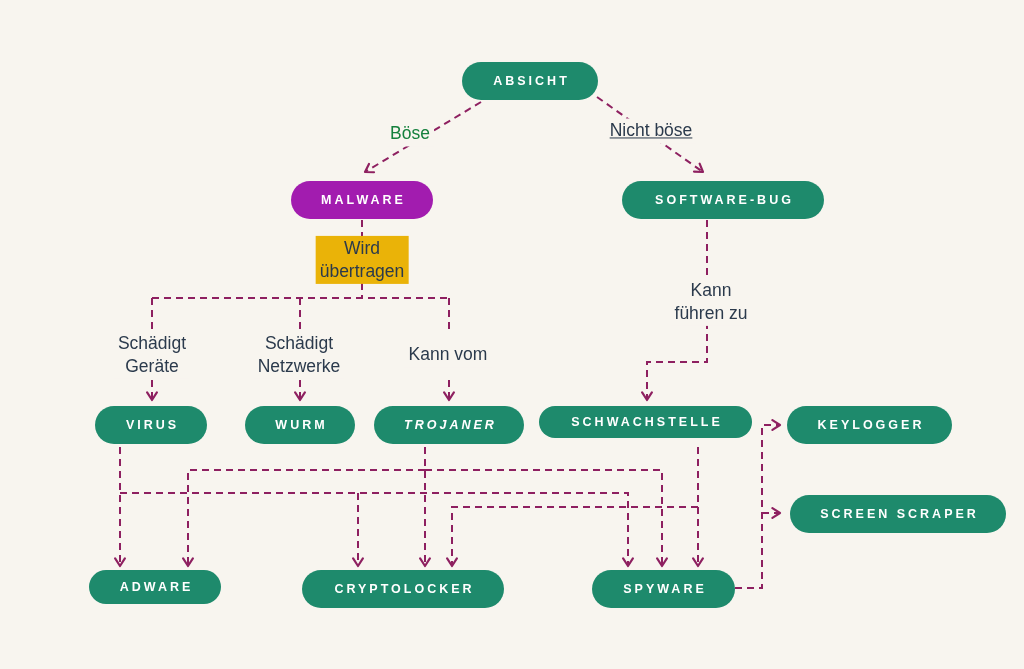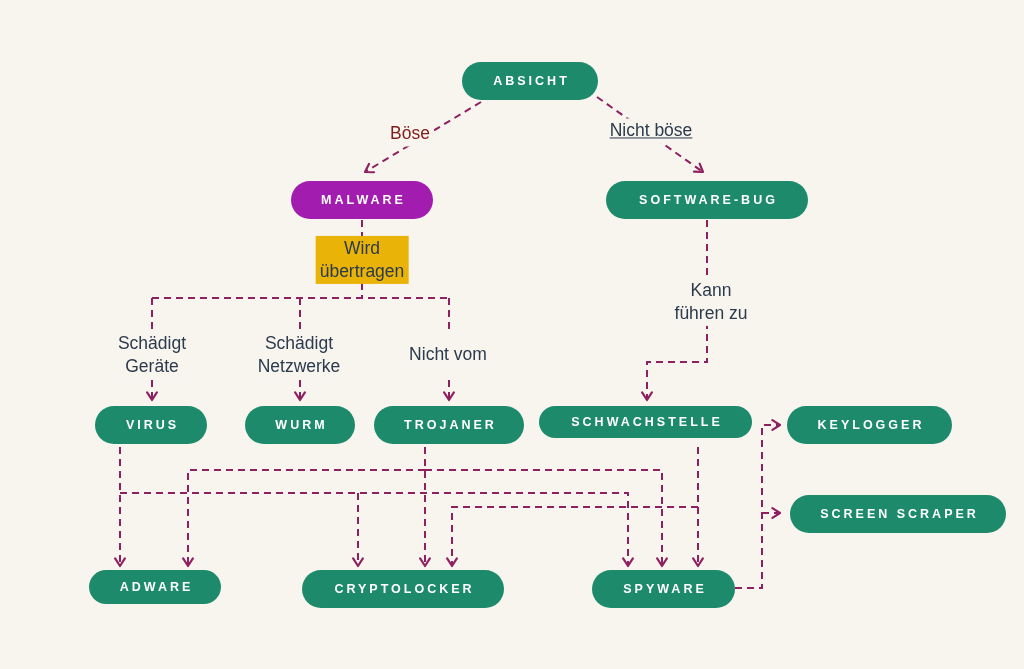--- a/index.html
+++ b/index.html
@@ -87,30 +87,30 @@
         <path d="M727,513 L745,513" class="edge" stroke="#8e2060" marker-end="url(#arrowhead)"></path>
       </g>
   </svg>
   <div id="nodes-layer">
       <div class="node" style="left: 427px; top: 62px; width: 136px; height: 38px; background: rgb(30, 138, 108);">
         <span class="node-label" style="color: rgb(255, 255, 255);">ABSICHT</span>
       </div>
       <div class="node" style="left: 256px; top: 181px; width: 142px; height: 38px; background: #a21caf;">
         <span class="node-label" style="color: rgb(255, 255, 255);">MALWARE</span>
       </div>
-      <div class="node" style="left: 571px; top: 181px; width: 202px; height: 38px; background: rgb(30, 138, 108);">
+      <div class="node" style="left: 587px; top: 181px; width: 202px; height: 38px; background: rgb(30, 138, 108);">
         <span class="node-label" style="color: rgb(255, 255, 255);">SOFTWARE-BUG</span>
       </div>
       <div class="node" style="left: 60px; top: 406px; width: 112px; height: 38px; background: rgb(30, 138, 108);">
         <span class="node-label" style="color: rgb(255, 255, 255);">VIRUS</span>
       </div>
       <div class="node" style="left: 210px; top: 406px; width: 110px; height: 38px; background: rgb(30, 138, 108);">
         <span class="node-label" style="color: rgb(255, 255, 255);">WURM</span>
       </div>
-      <div class="node" style="left: 339px; top: 406px; width: 150px; height: 38px; background: rgb(30, 138, 108);">
+      <div class="node" style="left: 339px; top: 406px; width: 150px; height: 38px; background: rgb(30, 138, 108); font-style: italic;">
         <span class="node-label" style="color: rgb(255, 255, 255);">TROJANER</span>
       </div>
       <div class="node" style="left: 504px; top: 406px; width: 213px; height: 32px; background: rgb(30, 138, 108); align-items: center;">
         <span class="node-label" style="color: rgb(255, 255, 255);">SCHWACHSTELLE</span>
       </div>
       <div class="node" style="left: 752px; top: 406px; width: 165px; height: 38px; background: rgb(30, 138, 108);">
         <span class="node-label" style="color: rgb(255, 255, 255);">KEYLOGGER</span>
       </div>
       <div class="node" style="left: 755px; top: 495px; width: 216px; height: 38px; background: rgb(30, 138, 108);">
         <span class="node-label" style="color: rgb(255, 255, 255);">SCREEN SCRAPER</span>
@@ -119,21 +119,21 @@
         <span class="node-label" style="color: rgb(255, 255, 255);">ADWARE</span>
       </div>
       <div class="node" style="left: 267px; top: 570px; width: 202px; height: 38px; background: rgb(30, 138, 108);">
         <span class="node-label" style="color: rgb(255, 255, 255);">CRYPTOLOCKER</span>
       </div>
       <div class="node" style="left: 557px; top: 570px; width: 143px; height: 38px; background: rgb(30, 138, 108);">
         <span class="node-label" style="color: rgb(255, 255, 255);">SPYWARE</span>
       </div>
     </div>
   <div id="labels-layer">
-      <div class="edge-label" style="left: 375px; top: 134px; color: #7f1d1d; background: rgb(248, 245, 239);">
+      <div class="edge-label" style="left: 375px; top: 134px; color: #15803d; background: rgb(248, 245, 239);">
         <div>Böse</div>
       </div>
       <div class="edge-label" style="left: 616px; top: 131px; color: rgb(43, 58, 76); background: rgb(248, 245, 239); text-decoration: underline;">
         <div>Nicht böse</div>
       </div>
       <div class="edge-label" style="left: 327px; top: 260px; color: rgb(43, 58, 76); background: #eab308;">
         <div>Wird</div>
         <div>übertragen</div>
       </div>
       <div class="edge-label" style="left: 676px; top: 302px; color: rgb(43, 58, 76); background: rgb(248, 245, 239);">
@@ -142,16 +142,16 @@
       </div>
       <div class="edge-label" style="left: 117px; top: 355px; color: rgb(43, 58, 76); background: rgb(248, 245, 239);">
         <div>Schädigt</div>
         <div>Geräte</div>
       </div>
       <div class="edge-label" style="left: 264px; top: 355px; color: rgb(43, 58, 76); background: rgb(248, 245, 239);">
         <div>Schädigt</div>
         <div>Netzwerke</div>
       </div>
       <div class="edge-label" style="left: 413px; top: 355px; color: rgb(43, 58, 76); background: rgb(248, 245, 239);">
-        <div>Nicht vom</div>
+        <div>Kann vom</div>
       </div>
     </div>
 </div>
 
 </body></html>

